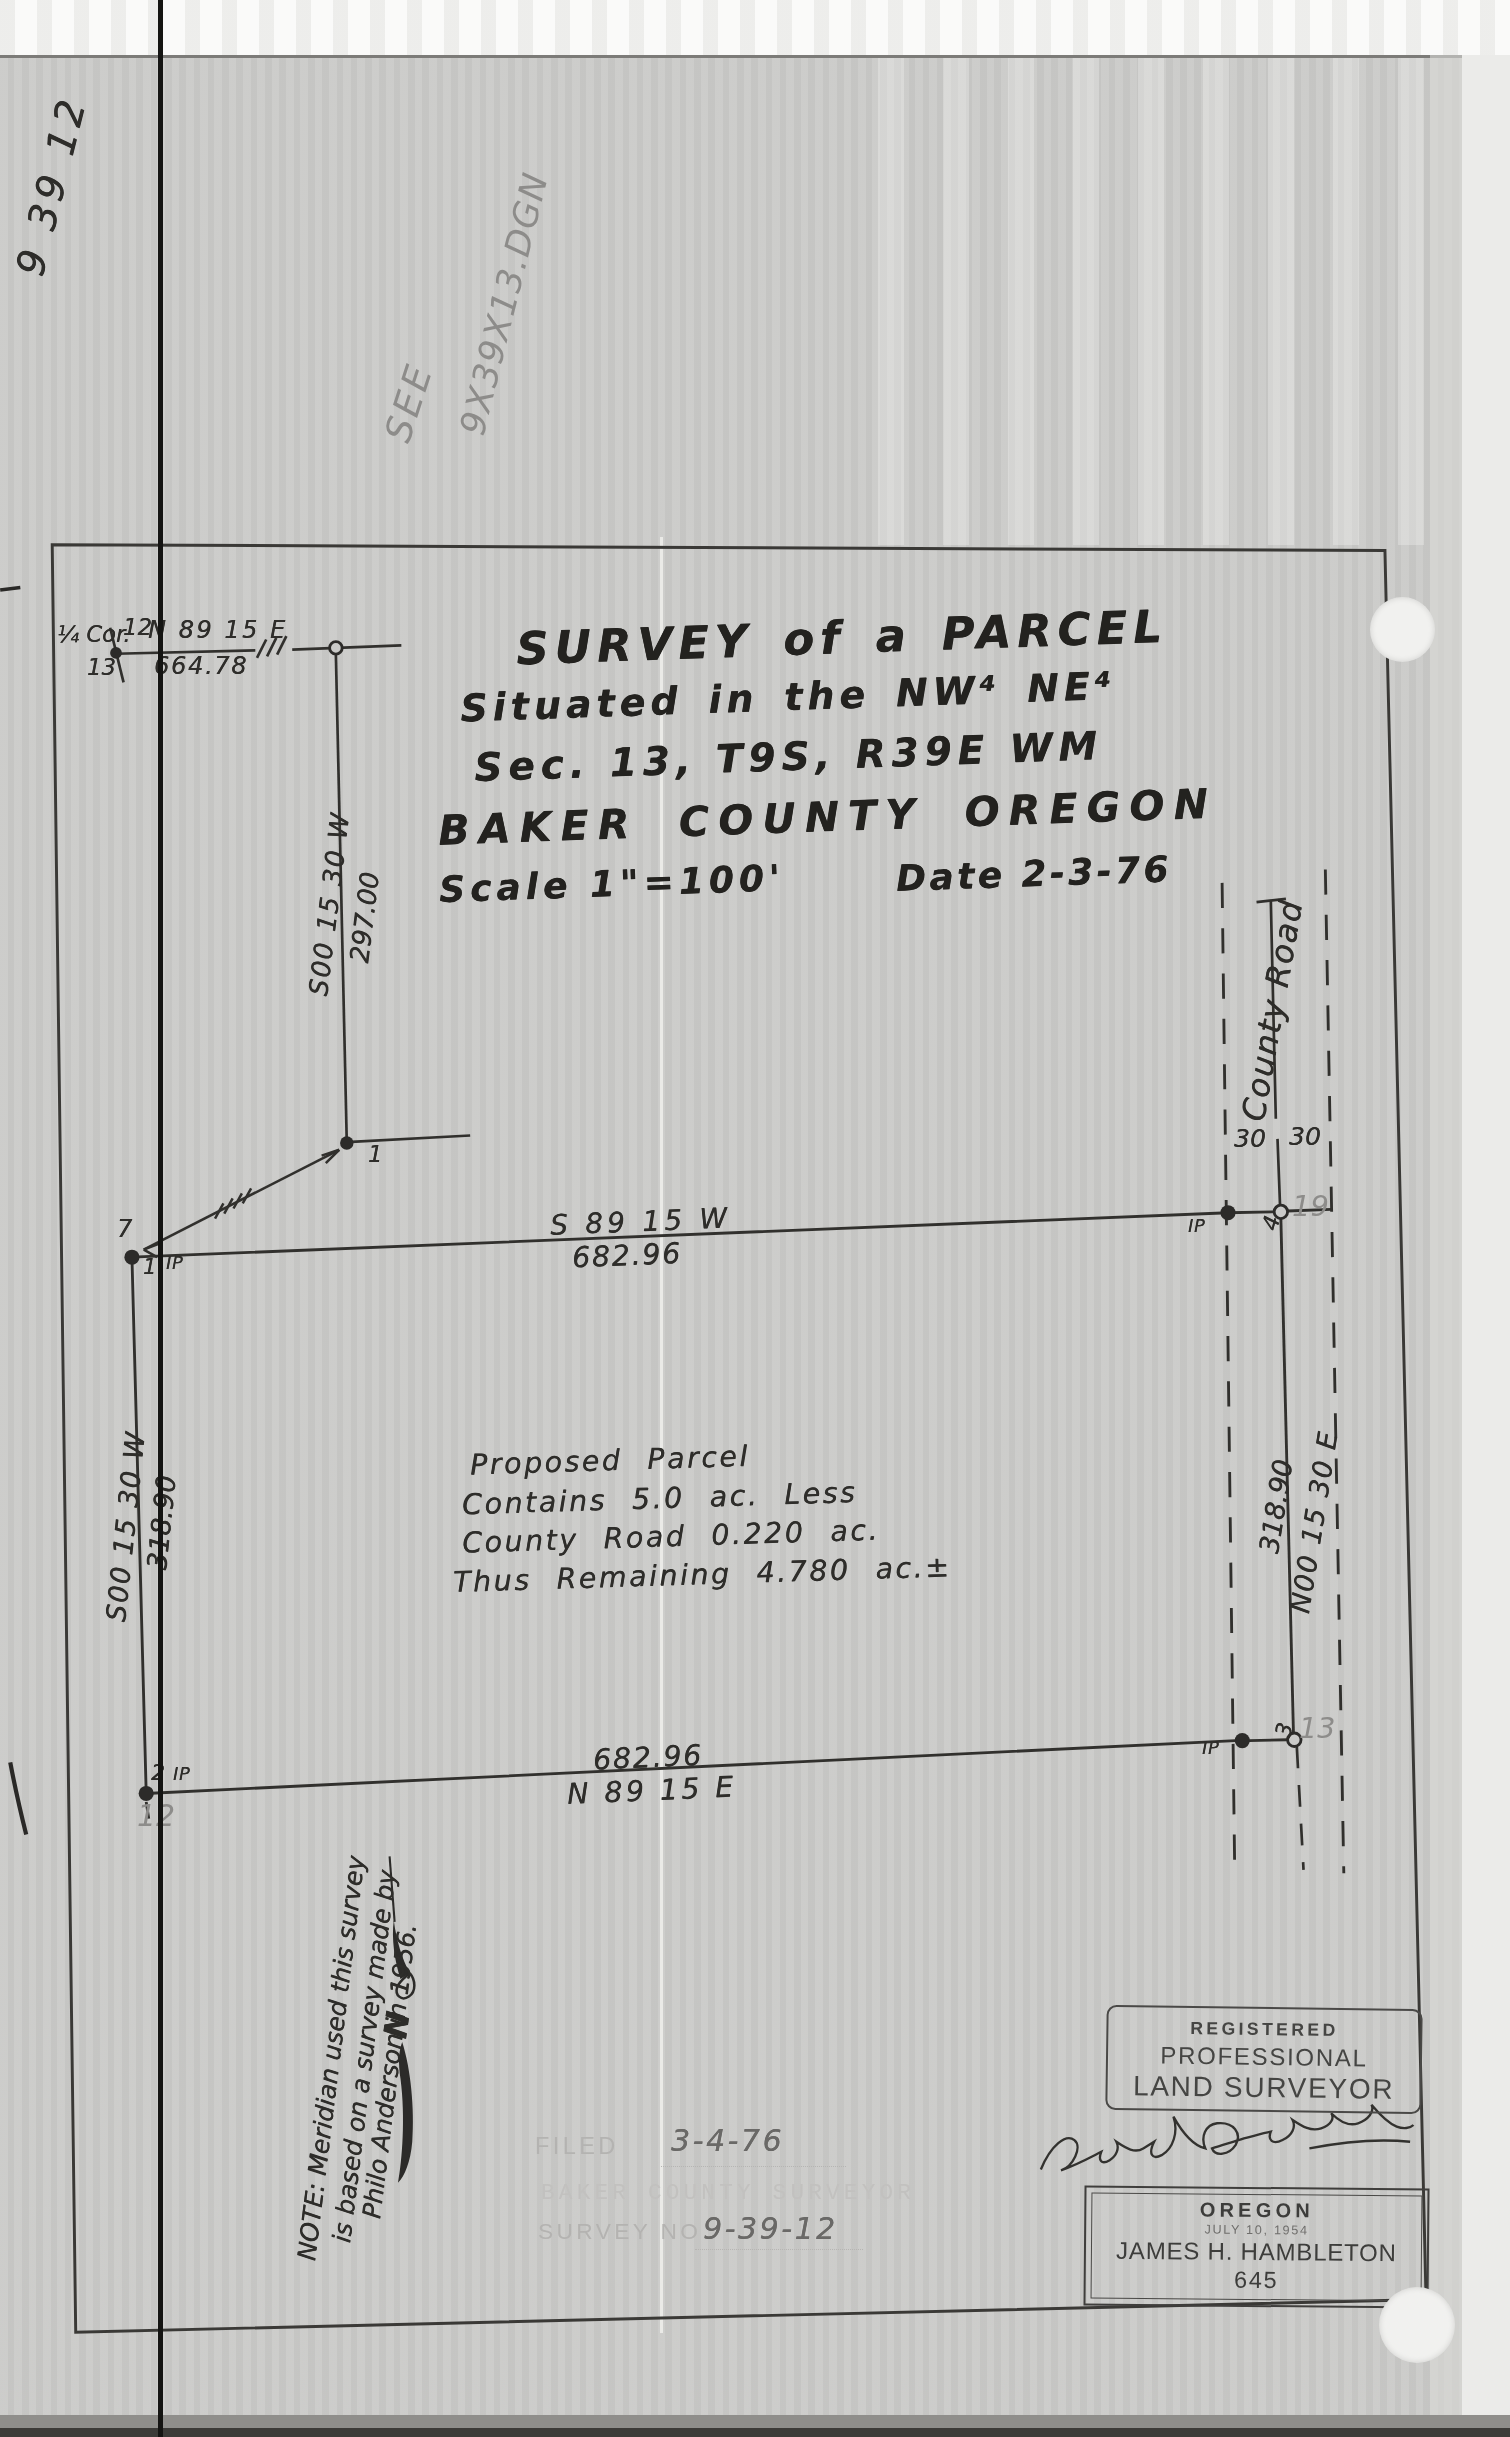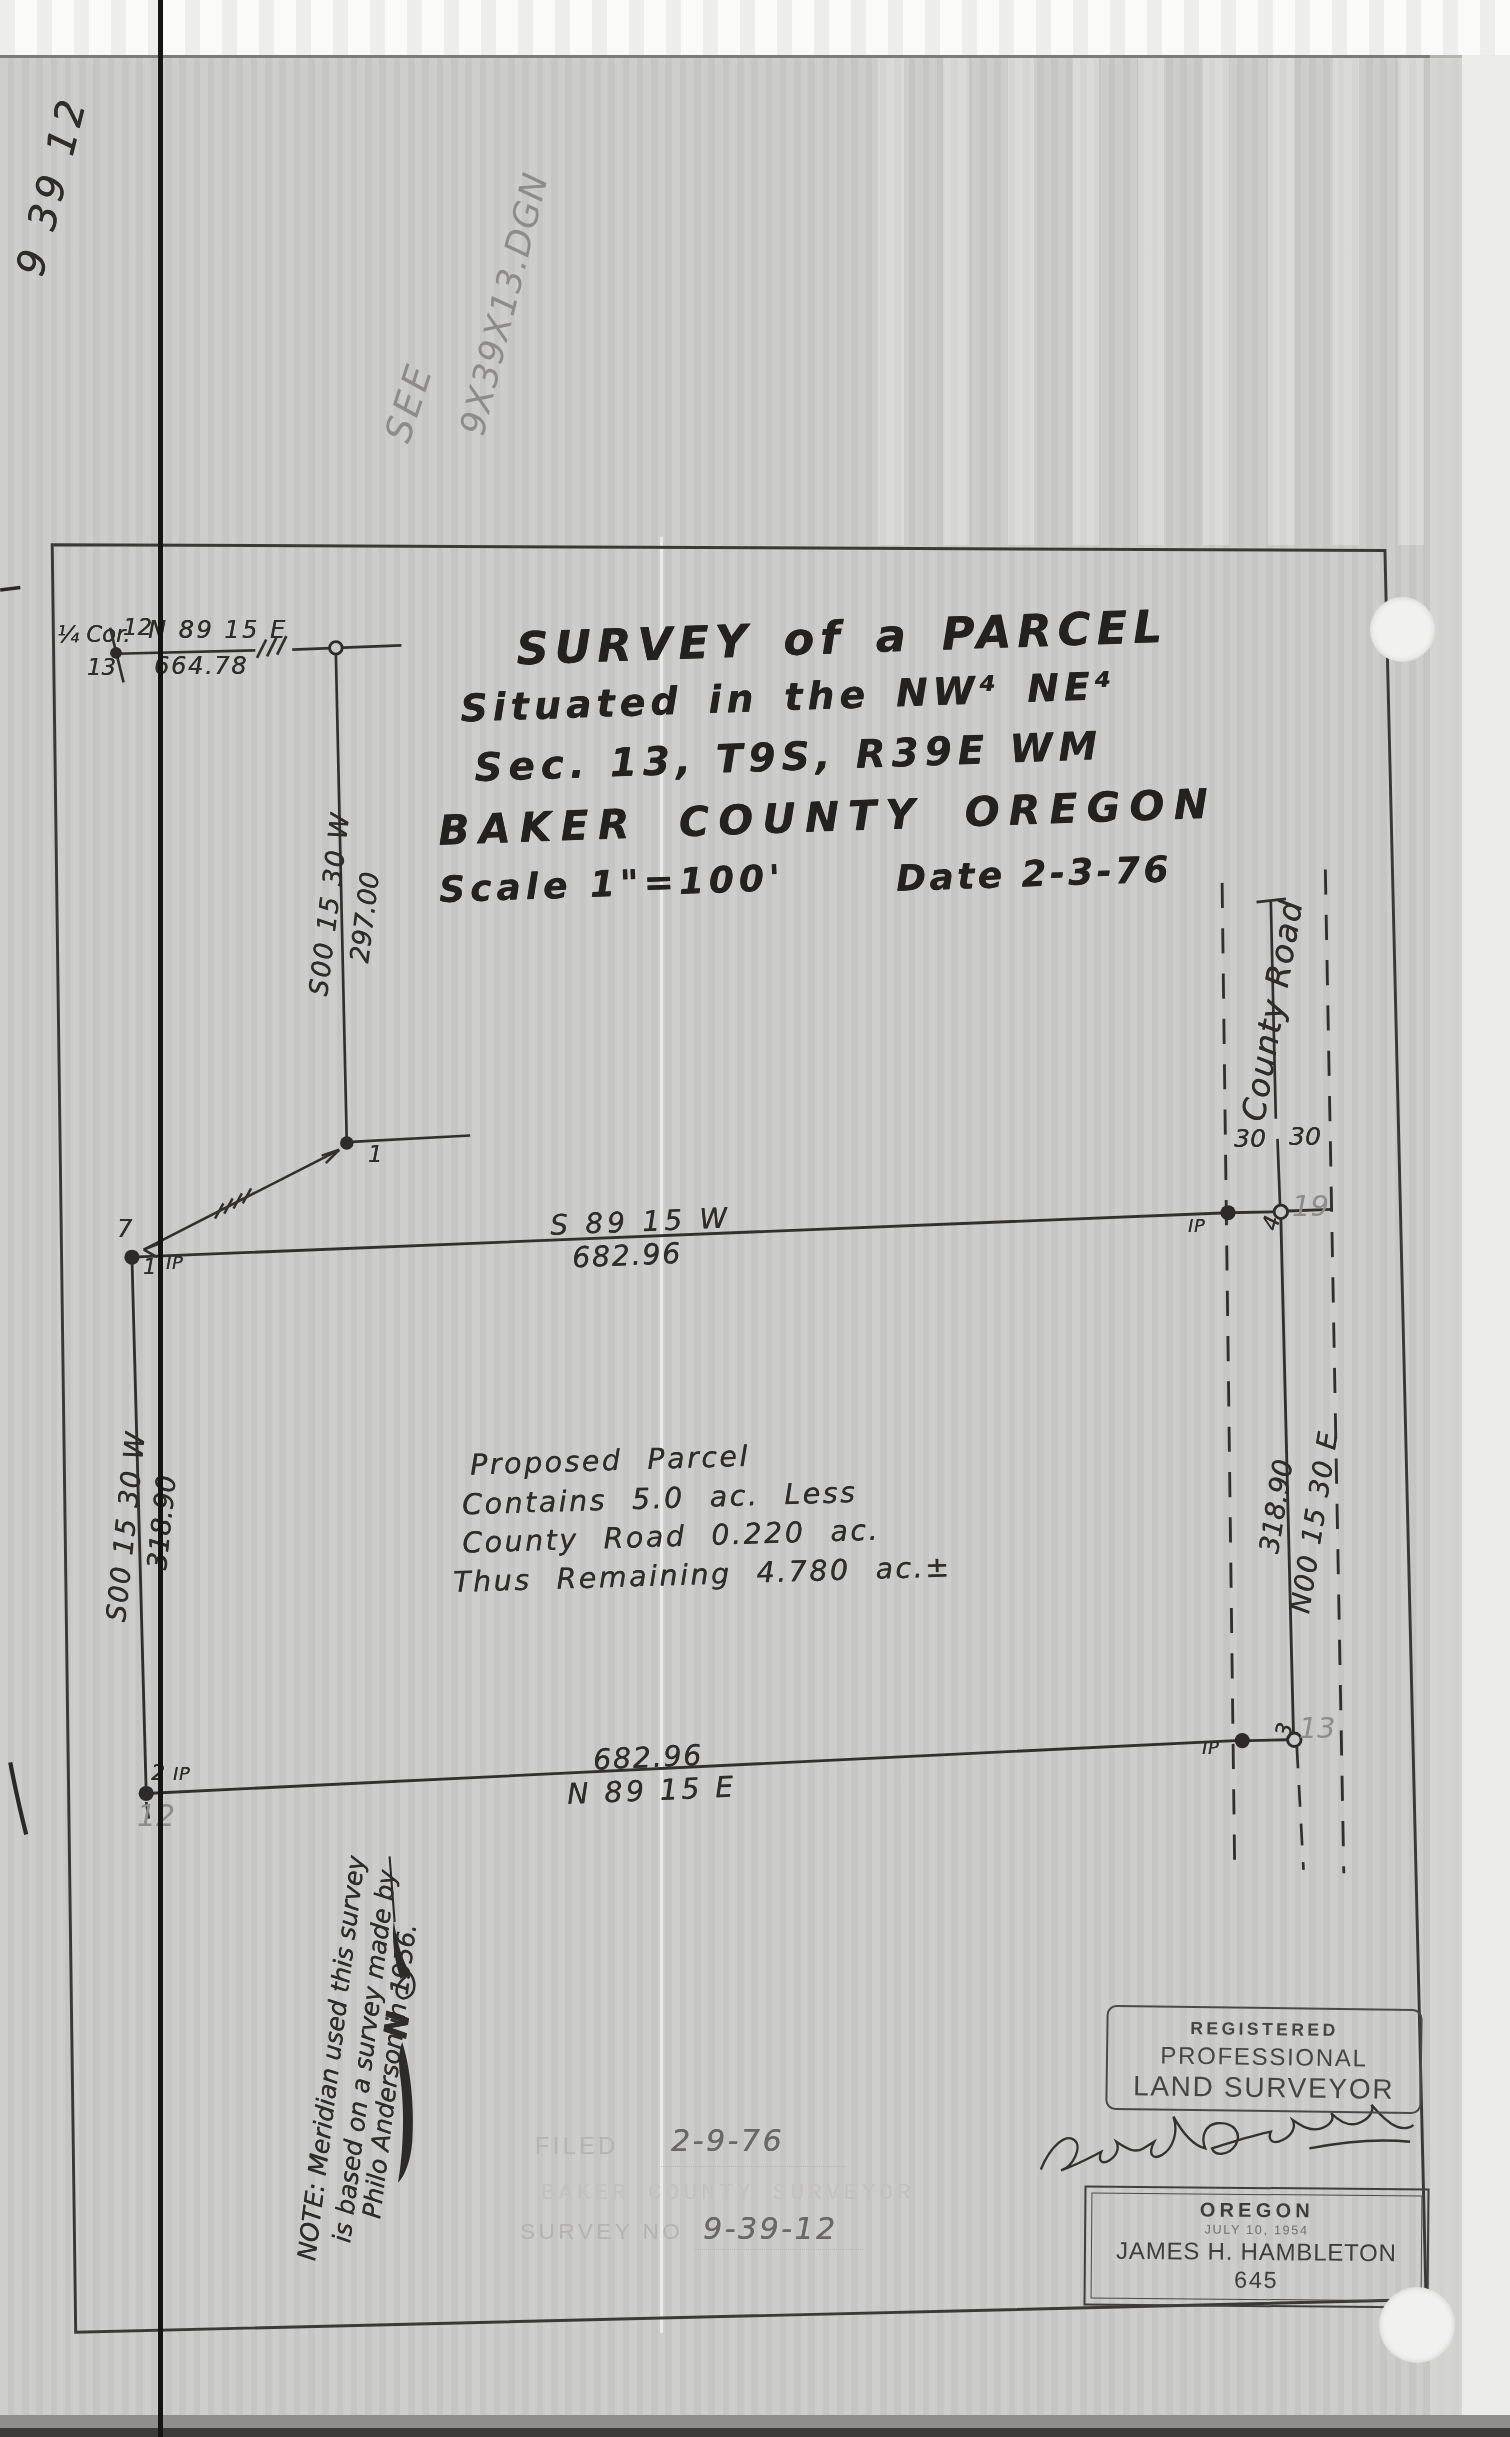--- a/index.html
+++ b/index.html
@@ -168,23 +168,23 @@
   <span class="lbl" style="left:462px;top:1485px;font-size:28.5px;letter-spacing:2.5px;word-spacing:13.4px;transform:rotate(-1.8deg);">Contains 5.0 ac. Less</span>
   <span class="lbl" style="left:462px;top:1523px;font-size:28.5px;letter-spacing:2.5px;word-spacing:13.4px;transform:rotate(-1.8deg);">County Road 0.220 ac.</span>
   <span class="lbl" style="left:453px;top:1561px;font-size:28.5px;letter-spacing:2.5px;word-spacing:13.4px;transform:rotate(-1.8deg);">Thus Remaining 4.780 ac.±</span>
 
   <span class="lbl rv" style="left:294px;top:2259px;font-size:25px;transform:rotate(-83deg);">NOTE: Meridian used this survey</span>
   <span class="lbl rv" style="left:329px;top:2241px;font-size:25px;transform:rotate(-83deg);">is based on a survey made by</span>
   <span class="lbl rv" style="left:359px;top:2217px;font-size:25px;transform:rotate(-83deg);">Philo Anderson in 1956.</span>
   <span class="lbl rv" style="left:379px;top:2036px;font-size:32px;font-weight:bold;transform:rotate(-82deg);">N</span>
 
   <span class="lbl stamptxt faint" style="left:535px;top:2135px;font-size:23.5px;letter-spacing:3.4px;">FILED</span>
-  <span class="lbl hand" style="left:671px;top:2126px;font-size:30px;letter-spacing:2.5px;">2-9-76</span>
+  <span class="lbl hand" style="left:671px;top:2126px;font-size:30px;letter-spacing:2.5px;">3-4-76</span>
   <span class="lbl stamptxt" style="left:541px;top:2182px;font-size:22.7px;letter-spacing:4.2px;color:#c2c1bf;font-family:Liberation Mono, monospace;">BAKER COUNTY SURVEYOR</span>
-  <span class="lbl stamptxt faint" style="left:520px;top:2220px;font-size:22.7px;letter-spacing:3.4px;">SURVEY NO</span>
+  <span class="lbl stamptxt faint" style="left:538px;top:2220px;font-size:22.7px;letter-spacing:3.4px;">SURVEY NO</span>
   <span class="lbl hand" style="left:703px;top:2214px;font-size:30px;letter-spacing:2.5px;">9-39-12</span>
 </div>
 
 <div class="dotted" style="left:661px;top:2141px;width:185px;height:25px;"></div>
 <div class="dotted" style="left:695px;top:2224px;width:168px;height:25px;"></div>
 
 <div class="stampbox" style="left:1106px;top:2007px;width:312px;height:101px;border:2.5px solid #4a4947;border-radius:10px;
             transform:rotate(0.8deg);color:#454543;">
   <div class="stamptxt" style="margin-top:10px;font-size:17.6px;letter-spacing:3.4px;font-weight:bold;">REGISTERED</div>
   <div class="stamptxt" style="margin-top:2.5px;font-size:24px;letter-spacing:1.7px;">PROFESSIONAL</div>

